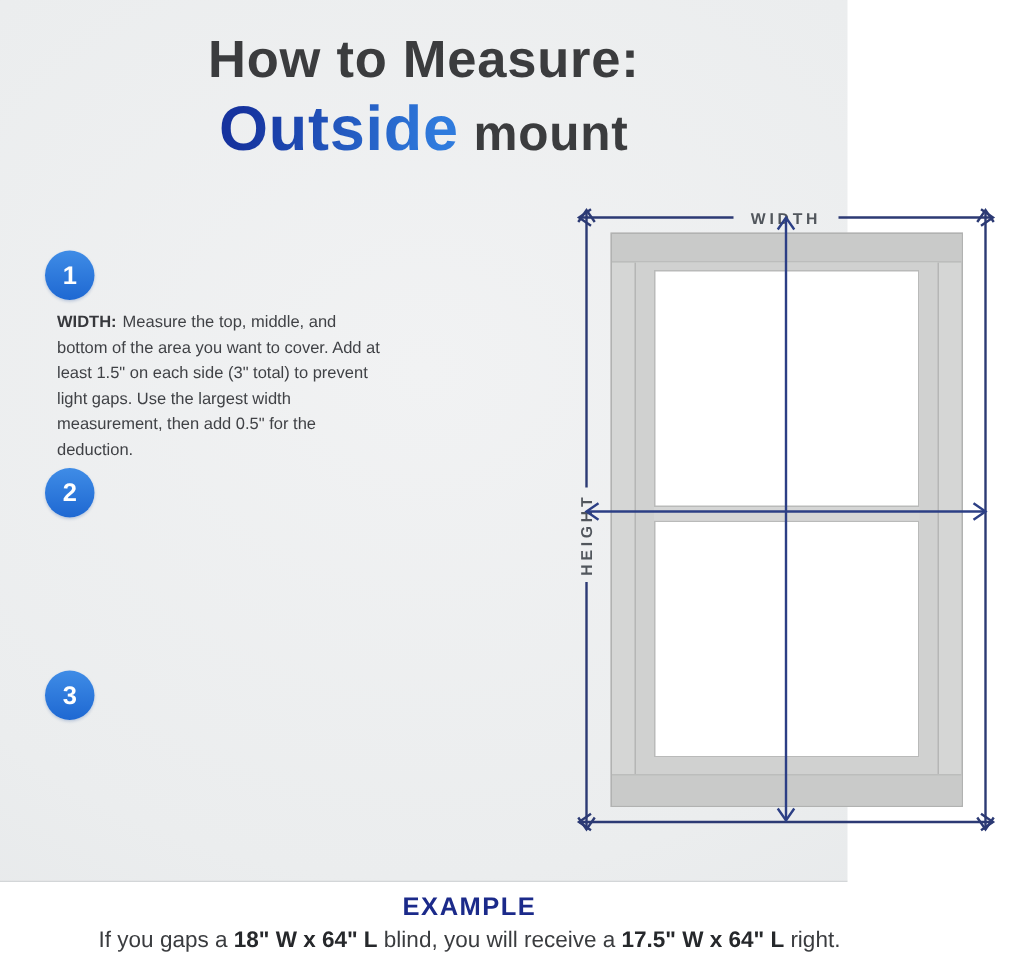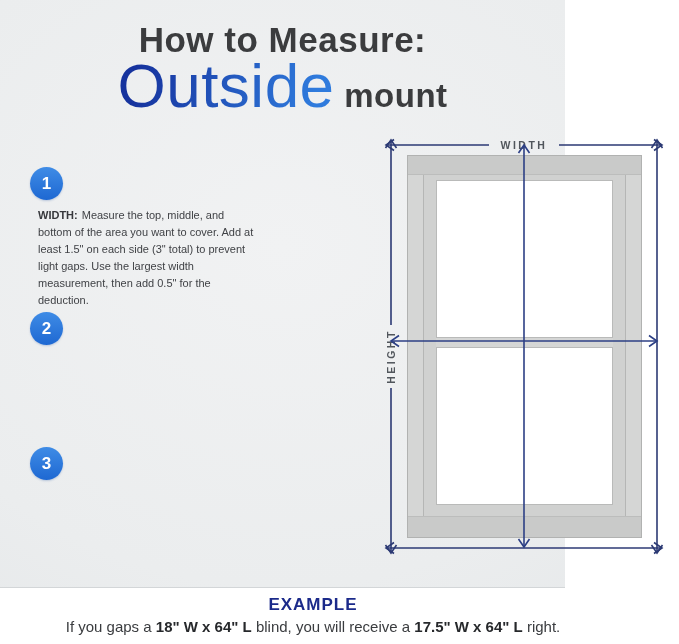--- a/index.html
+++ b/index.html
@@ -12,21 +12,21 @@
   .main{
     position:absolute;top:0;left:0;width:565px;height:587px;
     background:radial-gradient(130% 105% at 50% 42%, #f1f2f3 0%, #ebedee 55%, #e1e4e6 100%);
     border-bottom:1px solid #d3d6d8;
   }
   
   .header{position:absolute;top:20px;left:0;right:0;text-align:center;}
   .t1{font-size:35px;line-height:40px;font-weight:700;color:#3b3c3e;letter-spacing:.5px;}
   .t2{margin-top:1px;line-height:50px;}
   .hl{
-    font-size:62px;font-weight:400;color:#1f5ec9;letter-spacing:.5px;vertical-align:baseline;
+    font-size:42px;font-weight:700;color:#1f5ec9;letter-spacing:.5px;vertical-align:baseline;
   }
   @supports ((-webkit-background-clip:text) or (background-clip:text)){
     .hl{
       background-image:linear-gradient(100deg,#16339e 10%,#2f7bdd 90%);
       -webkit-background-clip:text;background-clip:text;
       -webkit-text-fill-color:transparent;color:#1f5ec9;
     }
   }
   .t2s{font-size:33px;font-weight:700;color:#3b3c3e;letter-spacing:.5px;}
   

